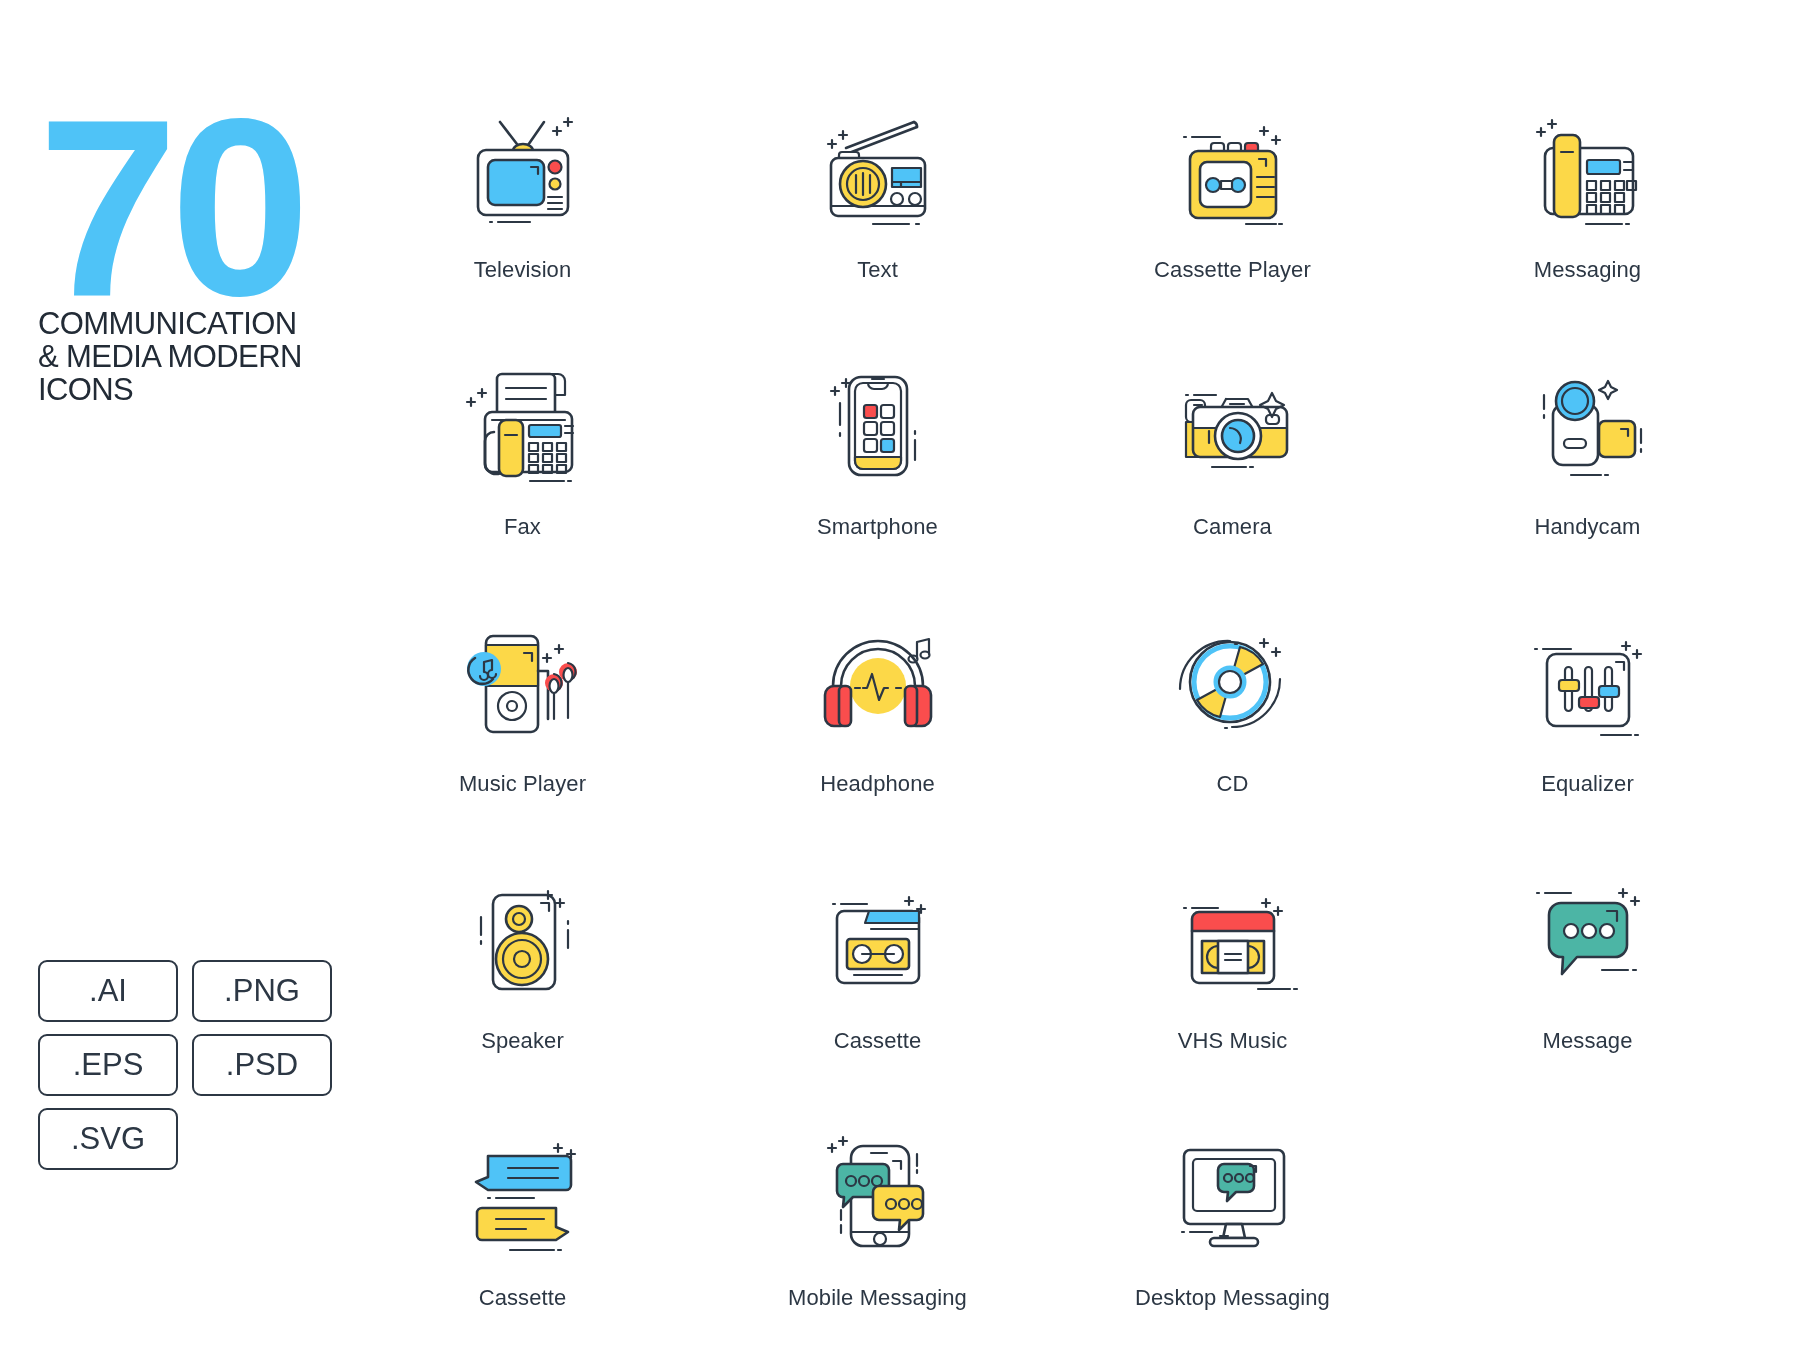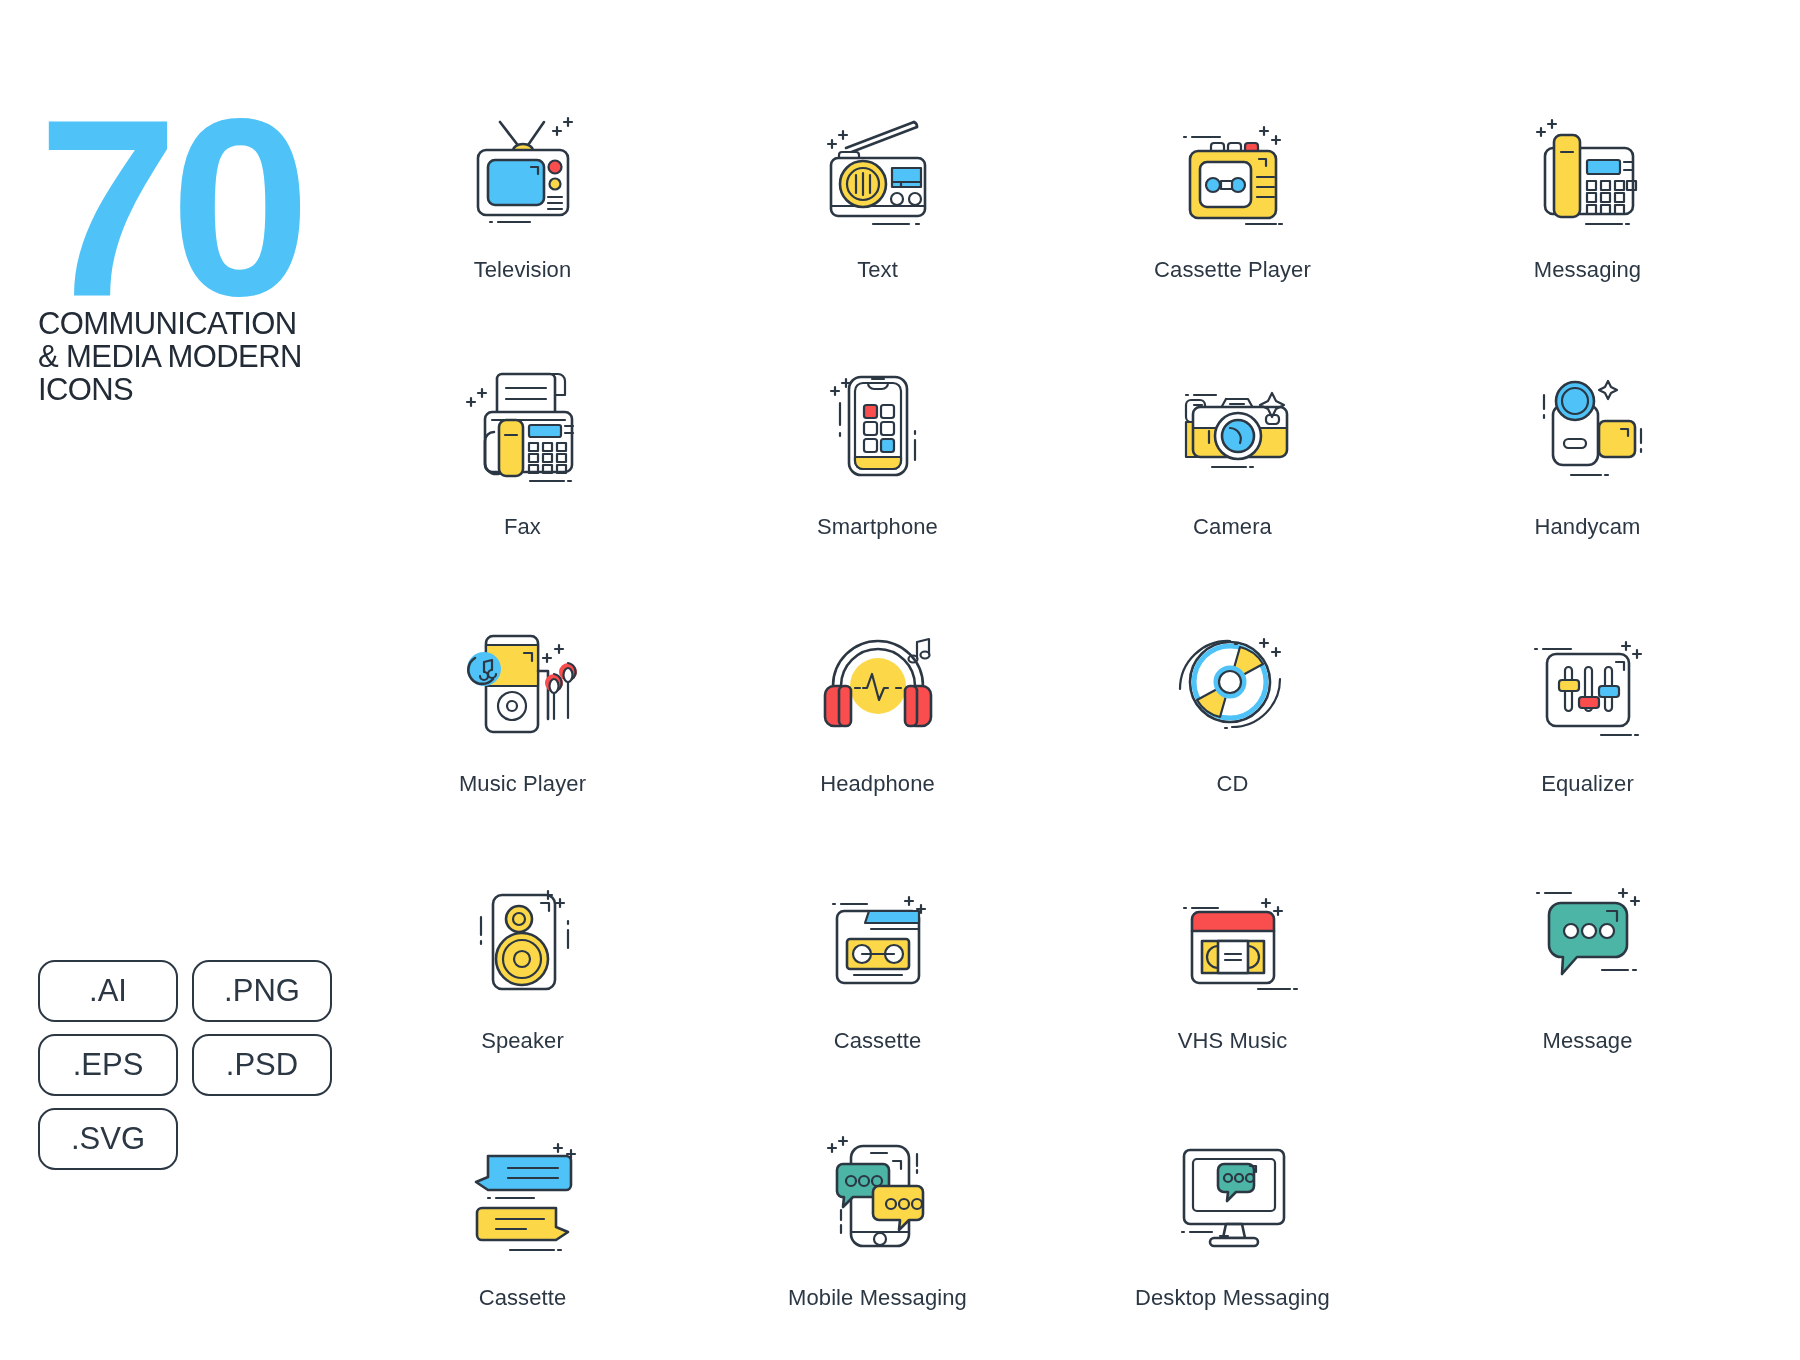--- a/index.html
+++ b/index.html
@@ -44,21 +44,21 @@
     position: absolute;
     left: 38px; top: 960px;
     width: 330px;
     display: flex;
     flex-wrap: wrap;
     gap: 12px 14px;
   }
   .badge {
     width: 140px; height: 62px;
     border: 2px solid #2c3744;
-    border-radius: 17px;
+    border-radius: 9px;
     display: flex;
     align-items: center;
     justify-content: center;
     font-size: 31px;
     color: #2c3744;
     background: #fff;
   }
 
   
   .grid {

